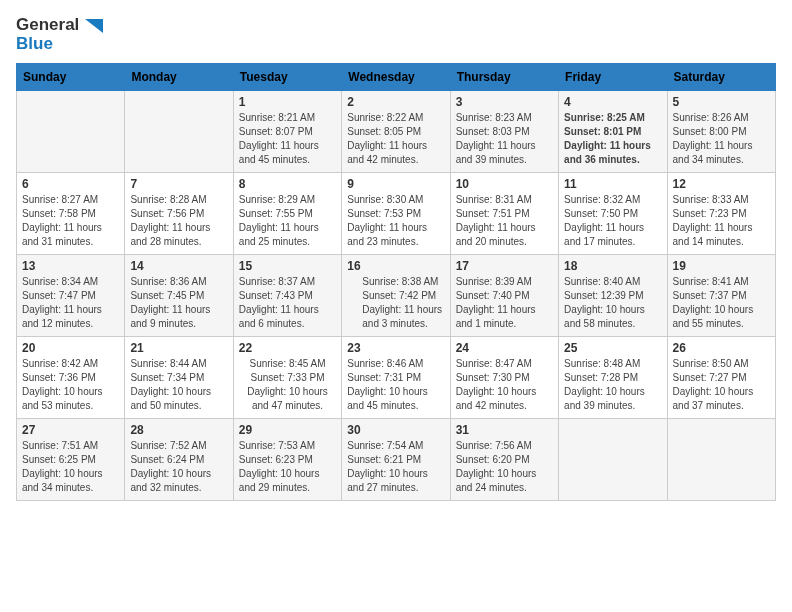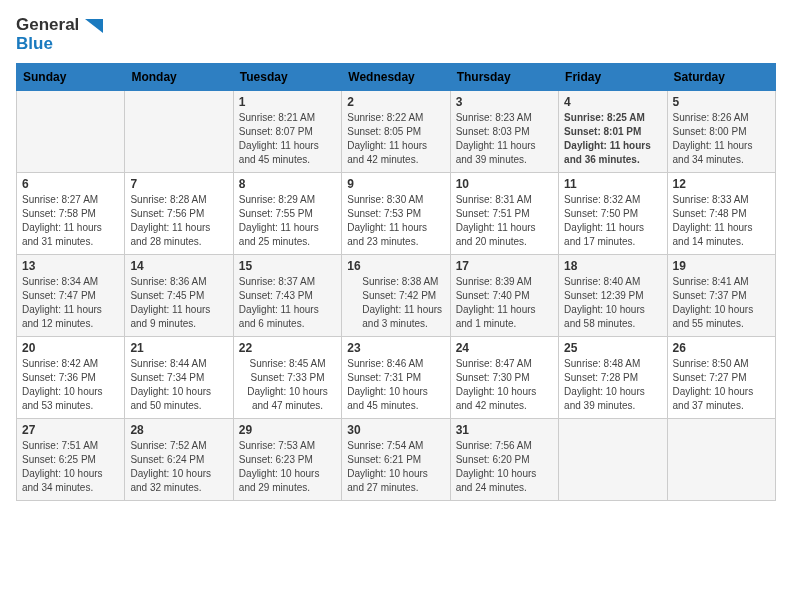--- a/index.html
+++ b/index.html
@@ -175,21 +175,21 @@
         </td>
         <td>
           <span class="day-num">11</span>
           <div class="day-info" style="white-space: pre-line;">Sunrise: 8:32 AM
 Sunset: 7:50 PM
 Daylight: 11 hours and 17 minutes.</div>
         </td>
         <td>
           <span class="day-num">12</span>
           <div class="day-info" style="white-space: pre-line;">Sunrise: 8:33 AM
-Sunset: 7:48 PM
+Sunset: 7:23 PM
 Daylight: 11 hours and 14 minutes.</div>
         </td>
       </tr>
       <tr>
         <td>
           <span class="day-num">13</span>
           <div class="day-info" style="white-space: pre-line;">Sunrise: 8:34 AM
 Sunset: 7:47 PM
 Daylight: 11 hours and 12 minutes.</div>
         </td>

